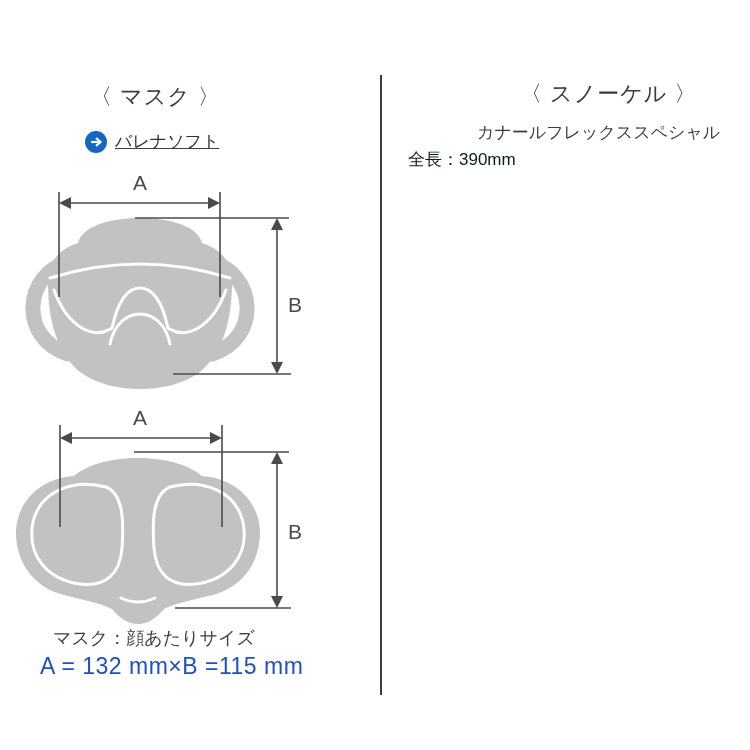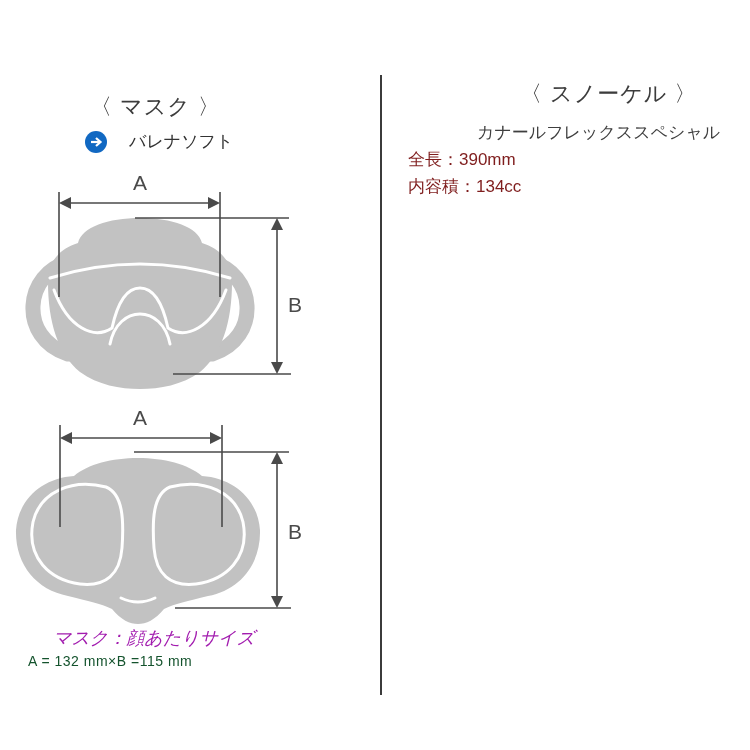--- a/index.html
+++ b/index.html
@@ -3,45 +3,45 @@
 <meta charset="utf-8">
 <style>
   html,body{margin:0;padding:0;background:#fff;}
   .page{
     position:relative;width:750px;height:750px;background:#fff;overflow:hidden;
     font-family:"Liberation Sans","DejaVu Sans",sans-serif;color:#3f3f3f;
   }
   .abs{position:absolute;}
   .heading{font-size:22px;letter-spacing:1px;color:#3c3c3c;white-space:nowrap;}
   .divider{width:2px;background:#3b3b3b;}
-  .feature-row{display:flex;align-items:flex-end;gap:22px;}
+  .feature-row{display:flex;align-items:flex-end;gap:8px;text-decoration:underline;}
   .arrow-badge{
     width:22px;height:22px;border-radius:50%;background:#1168c2;
     display:flex;align-items:center;justify-content:center;flex:0 0 auto;
   }
   .feature-label{font-size:17px;color:#333;white-space:nowrap;}
   .subtitle{font-size:17px;color:#3f3f3f;white-space:nowrap;}
-  .spec-list{font-size:17px;line-height:27px;color:#7f1d1d;white-space:nowrap;}
-  .caption1{font-size:18px;color:#a21caf;white-space:nowrap;font-style:italic;}
-  .caption2{font-size:14px;color:#14532d;letter-spacing:0.5px;white-space:nowrap;}
+  .spec-list{font-size:17px;line-height:27px;color:#0f172a;white-space:nowrap;}
+  .caption1{font-size:18px;color:#404040;white-space:nowrap;}
+  .caption2{font-size:23px;color:#1d4ed8;letter-spacing:0.5px;white-space:nowrap;margin-left:12px;}
   .dim{stroke:#4a4a4a;stroke-width:1.6;fill:none;}
   .dim-arrow{fill:#4a4a4a;stroke:none;}
   .dim-label{fill:#4a4a4a;font-size:21px;font-family:"Liberation Sans","DejaVu Sans",sans-serif;}
   .mask-fill{fill:#c2c2c2;stroke:none;}
   .mask-loop{stroke:#c2c2c2;stroke-width:15;fill:none;stroke-linecap:round;}
   .mask-line{stroke:#ffffff;stroke-width:3;fill:none;stroke-linecap:round;}
 </style>
 </head>
 <body>
 
 <div class="page">
 
   <div class="abs divider" style="left:380px;top:75px;height:620px;"></div>
 
-  <div class="abs heading" style="left:90px;top:92px;">〈 マスク 〉</div>
+  <div class="abs heading" style="left:90px;top:82px;">〈 マスク 〉</div>
 
   <div class="abs feature-row" style="left:85px;top:130px;">
     <span class="arrow-badge">
       <svg width="14" height="14" viewBox="0 0 14 14">
         <line x1="2" y1="7" x2="10" y2="7" stroke="#fff" stroke-width="2.2"></line>
         <polyline points="7,3 11.5,7 7,11" fill="none" stroke="#fff" stroke-width="2.2" stroke-linejoin="miter"></polyline>
       </svg>
     </span>
     <span class="feature-label">バレナソフト</span>
   </div>
@@ -108,16 +108,15 @@
 
   <div class="abs caption1" style="left:53px;top:626px;">マスク：顔あたりサイズ</div>
   <div class="abs caption2" style="left:28px;top:653px;">A = 132 mm×B =115 mm</div>
 
   <div class="abs heading" style="left:520px;top:79px;">〈 スノーケル 〉</div>
 
   <div class="abs subtitle" style="left:477px;top:121px;">カナールフレックススペシャル</div>
 
   <div class="abs spec-list" style="left:408px;top:146px;">
     <div>全長：390mm</div>
-    <div>内容積：134cc</div>
   </div>
 
 </div>
 
 </body></html>

